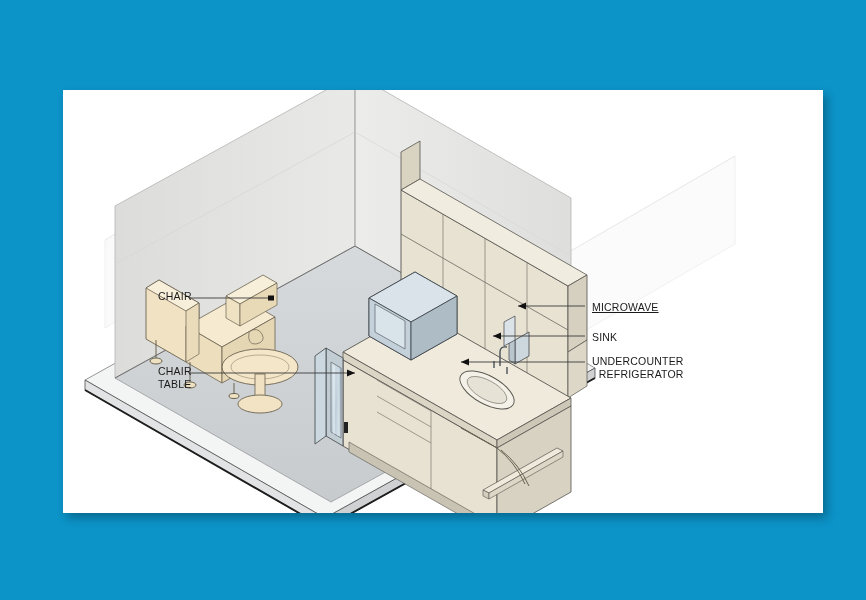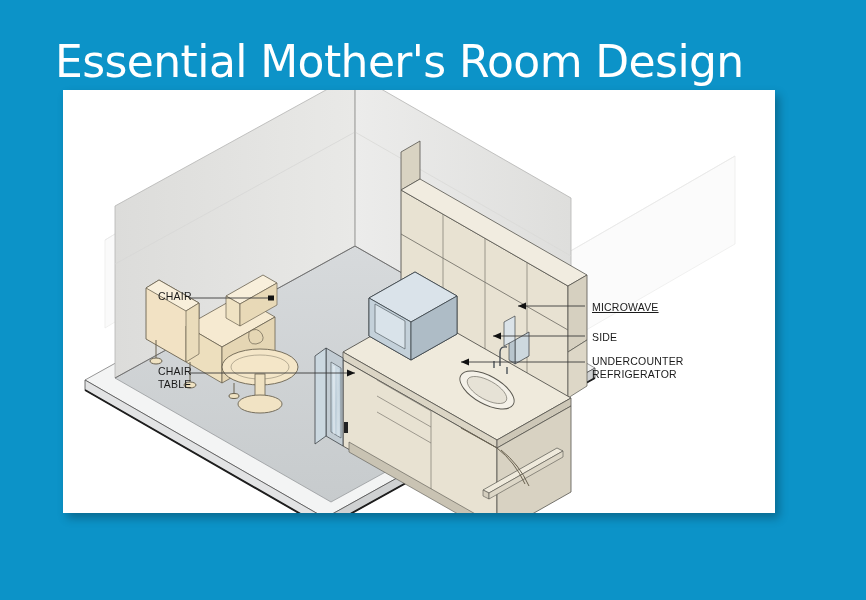--- a/index.html
+++ b/index.html
@@ -35,20 +35,21 @@
   }
   #diagram-card {
     position: absolute;
     left: 63px;
     top: 90px;
     width: 712px;
     height: 423px;
     background: #ffffff;
     box-shadow: 4px 5px 9px rgba(0,0,0,0.28);
     overflow: hidden;
+    padding-left: 48px;
   }
   #iso-svg {
     position: absolute;
     left: 0;
     top: 0;
     width: 712px;
     height: 423px;
     display: block;
   }
   .callout-text {
@@ -58,28 +59,27 @@
     font-weight: 400;
     color: #1a1a1a;
     letter-spacing: 0.2px;
     line-height: 13px;
     white-space: pre-line;
   }
   #lbl-chair      { left: 95px;  top: 200px; }
   #lbl-side-table { left: 95px;  top: 275px; }
   #lbl-microwave  { left: 529px; top: 211px; text-decoration: underline; }
   #lbl-sink       { left: 529px; top: 241px; }
-  #lbl-fridge     { left: 529px; top: 265px; }
+  #lbl-fridge     { left: 529px; top: 265px; text-align: right; }
 </style>
 </head>
 <body>
 
 <div id="slide">
 
-  <div id="slide-title">Essential Mother's Room Design</div>
 
   <div id="diagram-card">
 
     <svg id="iso-svg" viewBox="0 0 712 423">
       <defs>
         <linearGradient id="gWallL" x1="0" y1="0" x2="1" y2="0">
           <stop offset="0%" stop-color="#dcdcda"></stop>
           <stop offset="100%" stop-color="#e9e9e7"></stop>
         </linearGradient>
         <linearGradient id="gWallR" x1="0" y1="0" x2="1" y2="0">
@@ -285,19 +285,19 @@
       </g>
     </svg>
 
     <div class="callout-text" id="lbl-chair">CHAIR</div>
 
     <div class="callout-text" id="lbl-side-table">CHAIR
 TABLE</div>
 
     <div class="callout-text" id="lbl-microwave">MICROWAVE</div>
 
-    <div class="callout-text" id="lbl-sink">SIDE</div>
+    <div class="callout-text" id="lbl-sink">SINK</div>
 
     <div class="callout-text" id="lbl-fridge">UNDERCOUNTER
 REFRIGERATOR</div>
 
   </div>
 </div>
 
 </body></html>

